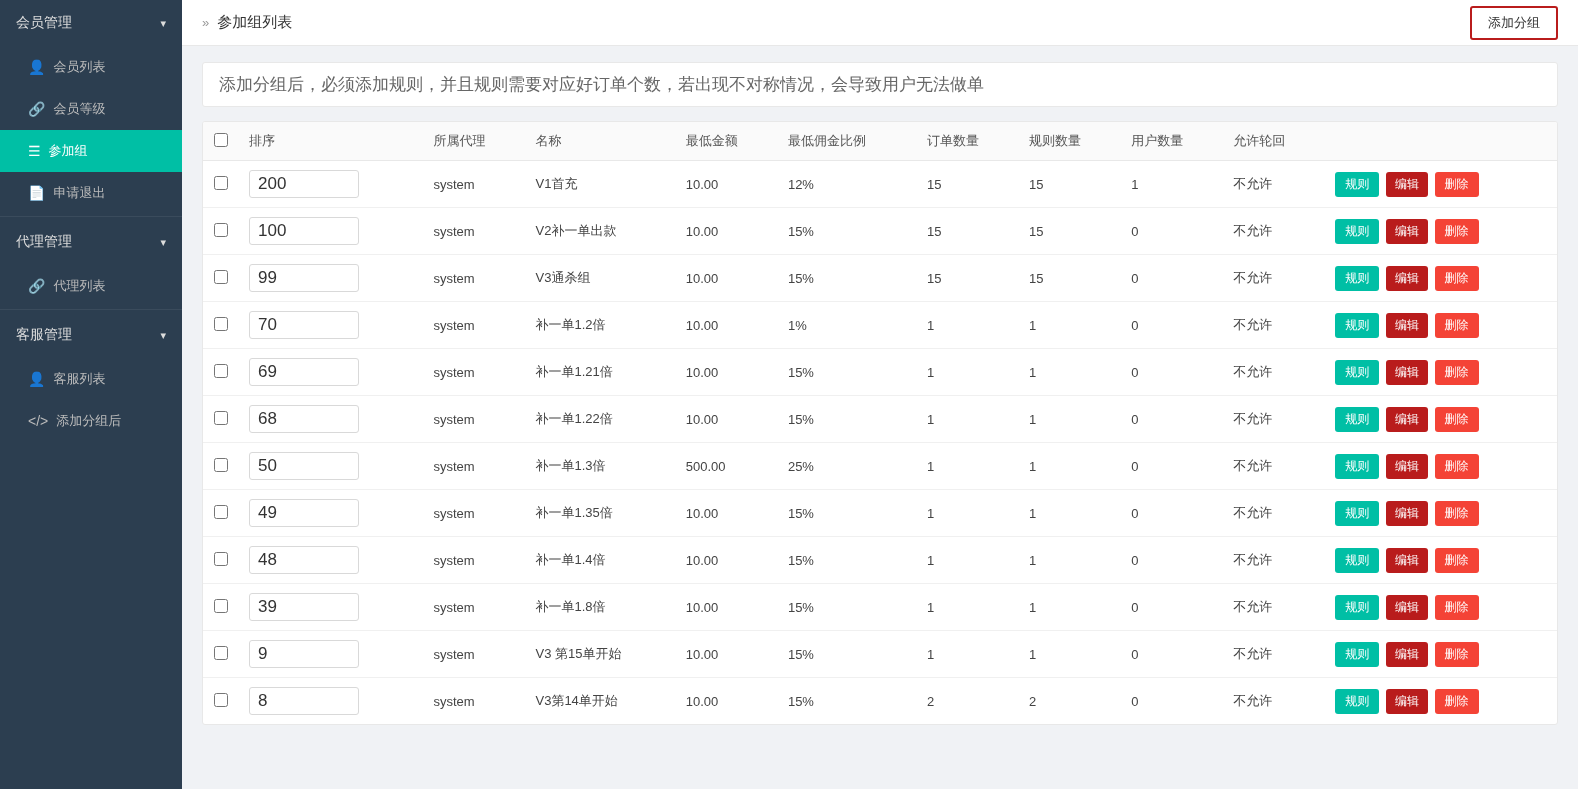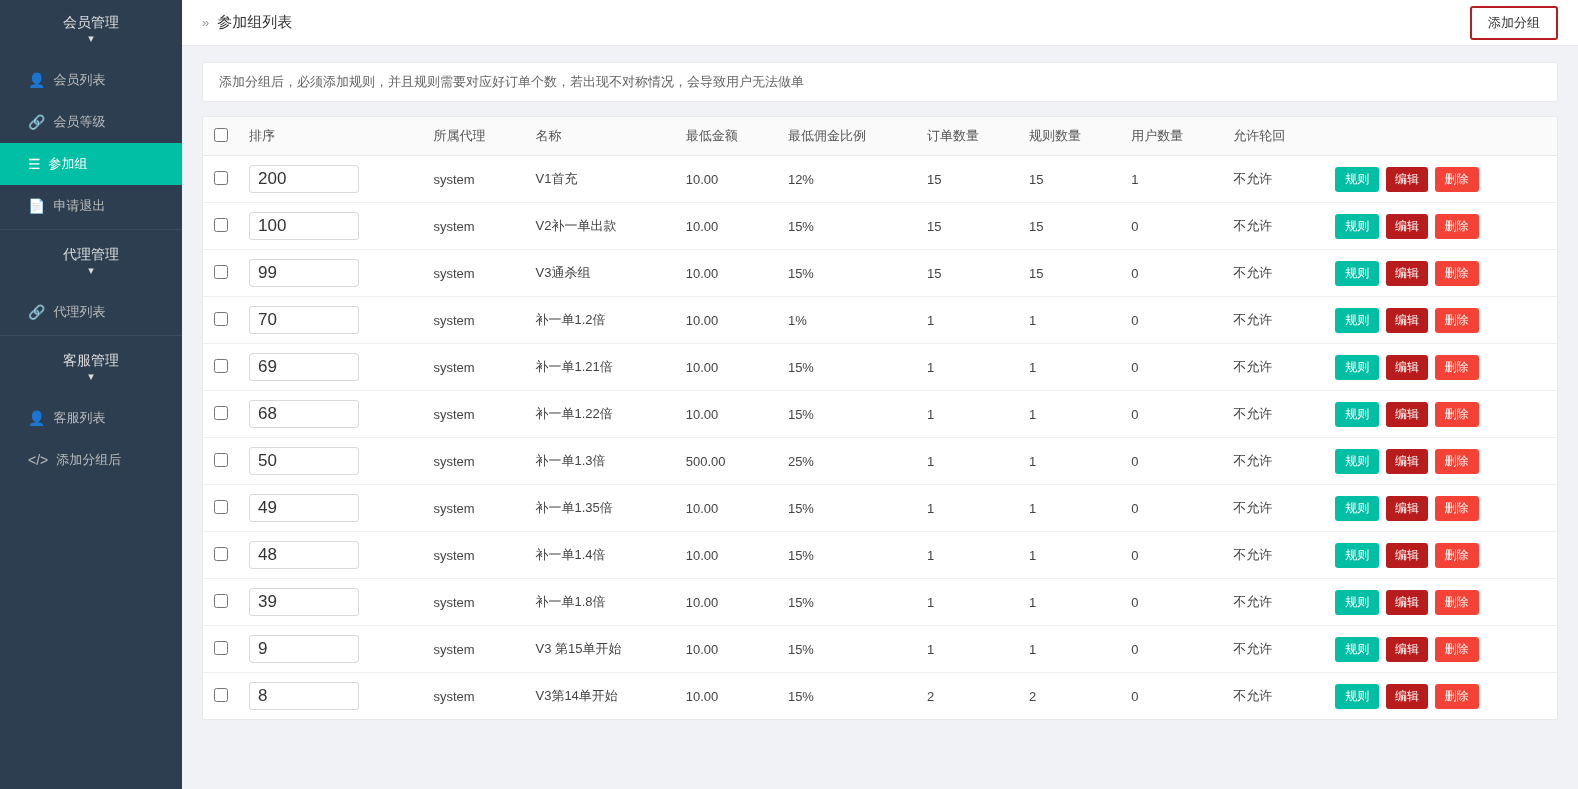--- a/index.html
+++ b/index.html
@@ -1,37 +1,37 @@
 <!DOCTYPE html>
 <html><head>
   <meta charset="utf-8">
   <style>
     * { box-sizing: border-box; margin: 0; padding: 0; }
     body { font-family: "Microsoft YaHei", "PingFang SC", Arial, sans-serif; font-size: 13px; background: #f0f2f5; display: flex; height: 100vh; overflow: hidden; }
 
     
     .sidebar { width: 182px; background: #2c3e50; color: #ccc; display: flex; flex-direction: column; flex-shrink: 0; overflow-y: auto; }
     .sidebar-section { }
-    .sidebar-group-header { display: flex; align-items: center; justify-content: space-between; padding: 14px 16px; cursor: pointer; color: #ddd; font-size: 14px; flex-direction: column; }
+    .sidebar-group-header { display: flex; align-items: center; justify-content: space-between; padding: 14px 16px; cursor: pointer; color: #ddd; font-size: 14px; }
     .sidebar-item { display: flex; align-items: center; padding: 12px 16px 12px 28px; cursor: pointer; color: #bbb; font-size: 13px; }
     .sidebar-item.active { background: #00bfa5; color: #fff; }
     .sidebar-item-icon { margin-right: 8px; font-size: 14px; }
     .chevron { font-size: 11px; }
     .sidebar-divider { height: 1px; background: rgba(255,255,255,0.07); margin: 2px 0; }
 
     
     .main { flex: 1; display: flex; flex-direction: column; overflow: hidden; }
     .top-bar { background: #fff; border-bottom: 1px solid #e8e8e8; padding: 10px 20px; display: flex; align-items: center; justify-content: space-between; height: 46px; }
     .breadcrumb { display: flex; align-items: center; color: #666; font-size: 14px; }
     .breadcrumb-arrow { margin-right: 8px; color: #999; font-size: 13px; }
     .page-title-text { font-size: 15px; color: #333; font-weight: 500; }
     .add-btn { background: #fff; border: 2px solid #b91c1c; color: #333; padding: 6px 16px; border-radius: 3px; cursor: pointer; font-size: 13px; }
 
     .content-area { flex: 1; overflow-y: auto; padding: 16px 20px; }
-    .notice-bar { background: #fff; border: 1px solid #e8e8e8; border-radius: 3px; padding: 10px 16px; margin-bottom: 14px; color: #666; font-size: 13px; }
+    .notice-bar { background: #fff; border: 1px solid #e8e8e8; border-radius: 3px; padding: 10px 16px; margin-bottom: 14px; color: #666; font-size: 17px; }
 
     
     .table-wrap { background: #fff; border: 1px solid #e8e8e8; border-radius: 3px; overflow: auto; }
     table { width: 100%; border-collapse: collapse; min-width: 900px; }
     thead tr { background: #fafafa; border-bottom: 1px solid #e8e8e8; }
     th { padding: 10px 10px; text-align: left; color: #555; font-weight: 500; font-size: 13px; white-space: nowrap; }
     td { padding: 9px 10px; color: #444; font-size: 13px; border-bottom: 1px solid #f0f0f0; vertical-align: middle; }
     tr:last-child td { border-bottom: none; }
 
     .checkbox-cell { width: 36px; text-align: center; }

